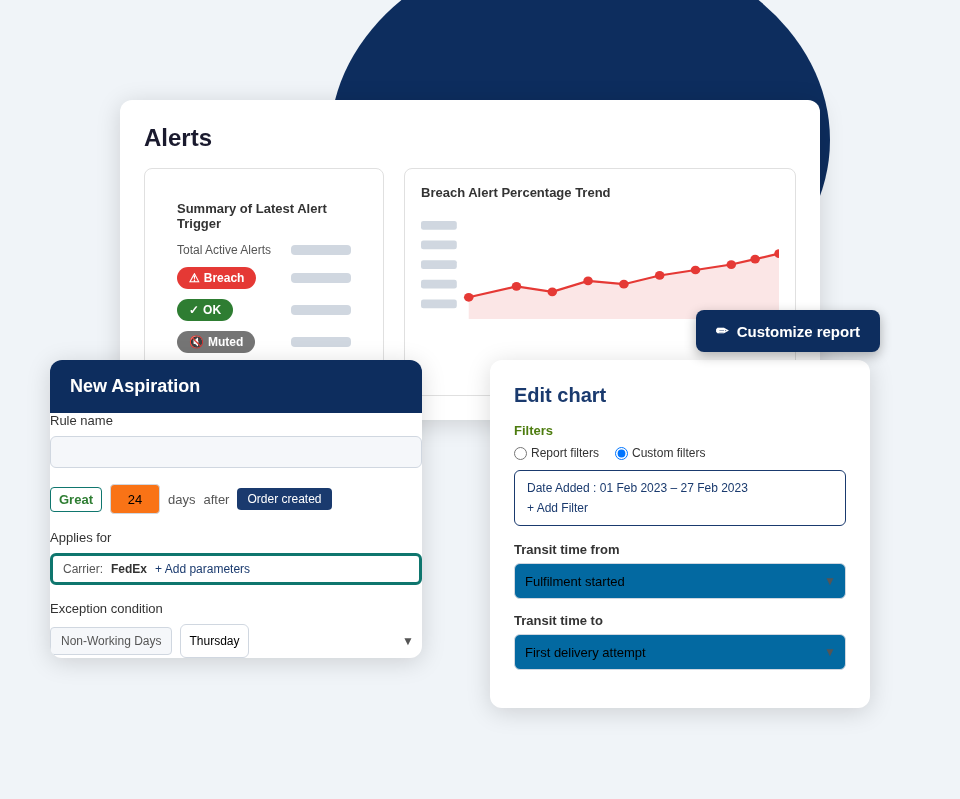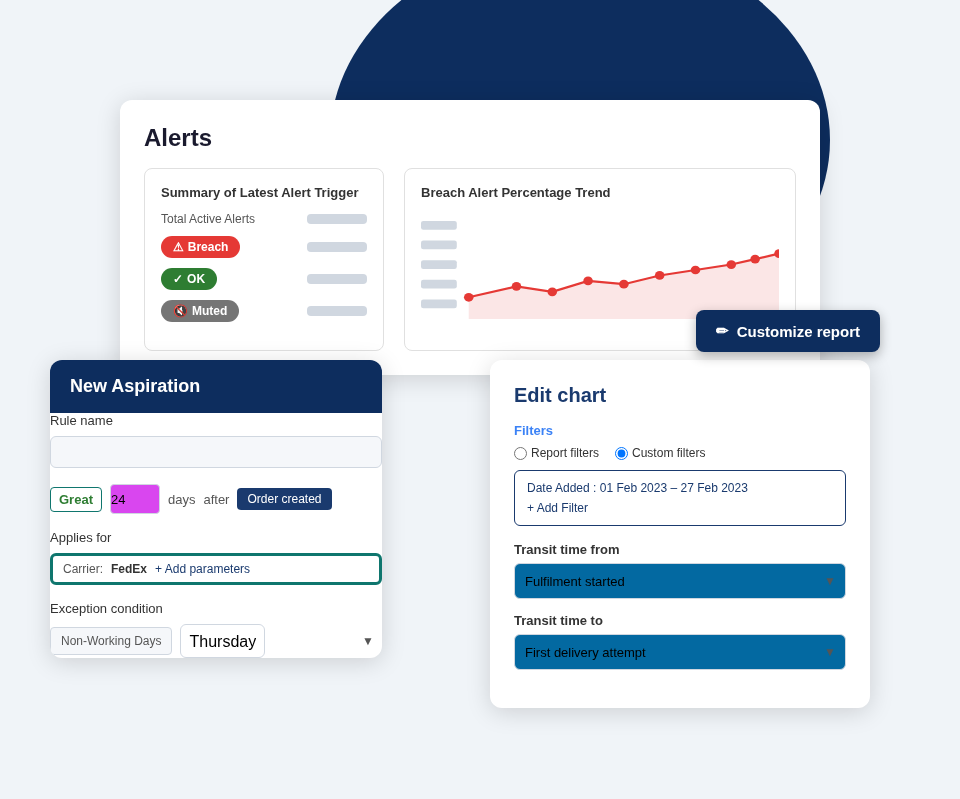--- a/index.html
+++ b/index.html
@@ -47,21 +47,21 @@
 
     .alerts-content {
       display: flex;
       gap: 20px;
     }
 
     .summary-box {
       width: 240px;
       border: 1px solid #e0e0e0;
       border-radius: 8px;
-      padding: 16px;
+      padding: 32px;
       flex-shrink: 0;
     }
 
     .summary-title {
       font-size: 13px;
       font-weight: 600;
       color: #333;
       margin-bottom: 12px;
     }
 
@@ -158,21 +158,21 @@
       cursor: pointer;
       z-index: 10;
       box-shadow: 0 4px 12px rgba(0,0,0,0.3);
     }
 
     
     .aspiration-card {
       position: absolute;
       top: 360px;
       left: 50px;
-      width: 332px;
+      width: 372px;
       background: #ffffff;
       border-radius: 12px;
       box-shadow: 0 4px 24px rgba(0,0,0,0.15);
       overflow: hidden;
       z-index: 5;
     }
 
     .aspiration-header {
       background: #0d2d5e;
       color: white;
@@ -214,22 +214,23 @@
       border: 1px solid #0f766e;
       padding: 4px 8px;
       border-radius: 4px;
     }
 
     .perf-days-input {
       width: 50px;
       height: 30px;
       border: 1px solid #d0d7e0;
       border-radius: 4px;
-      font-size: 13px;
-      background: #d946ef;
+      text-align: center;
+      font-size: 13px;
+      background: #f97316;
     }
 
     .perf-after {
       font-size: 13px;
       color: #555;
     }
 
     .perf-order {
       background: #1a3a6e;
       color: white;
@@ -283,21 +284,21 @@
       font-size: 12px;
       color: #555;
       text-align: center;
     }
 
     .exception-select {
       flex: 1;
       height: 34px;
       border: 1px solid #d0d7e0;
       border-radius: 6px;
-      font-size: 16px;
+      font-size: 12px;
       padding: 0 8px;
       background: white;
       appearance: none;
       cursor: pointer;
     }
 
     .select-wrapper {
       position: relative;
       flex: 1;
     }
@@ -332,21 +333,21 @@
       margin-bottom: 16px;
     }
 
     .filters-section {
       margin-bottom: 16px;
     }
 
     .filters-title {
       font-size: 13px;
       font-weight: 600;
-      color: #3b82f6;
+      color: #4d7c0f;
       margin-bottom: 8px;
     }
 
     .radio-row {
       display: flex;
       gap: 16px;
       margin-bottom: 10px;
     }
 
     .radio-item {

